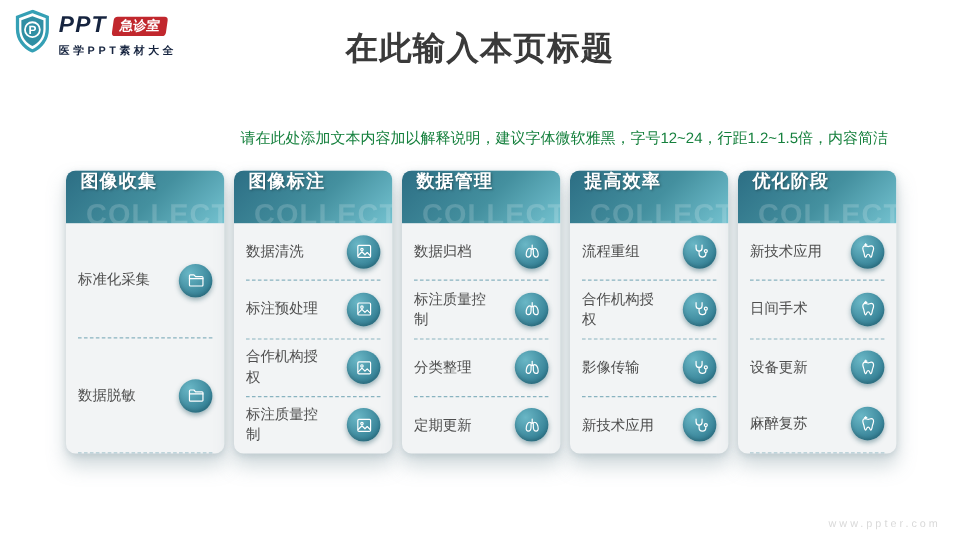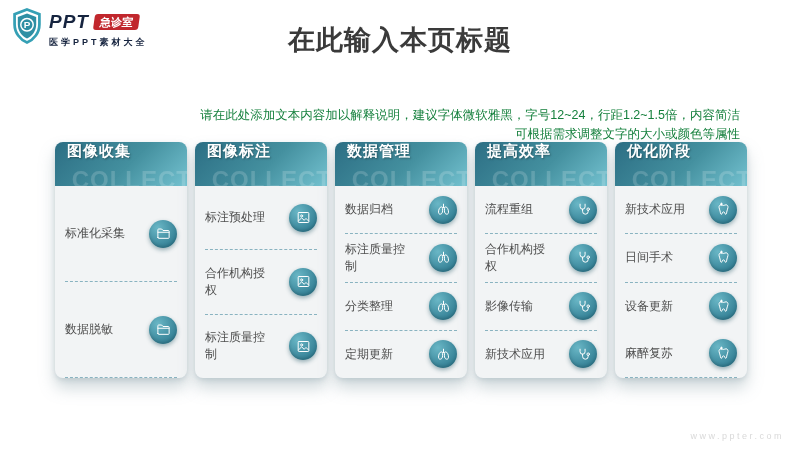--- a/index.html
+++ b/index.html
@@ -91,21 +91,20 @@
       <span class="brand-ppt">PPT</span>
       <span class="brand-badge">急诊室</span>
     </div>
     <span class="tagline">医学PPT素材大全</span>
   </div>
 </div>
 
 <div class="page-title">在此输入本页标题</div>
 <div class="page-subtitle">
   <span>请在此处添加文本内容加以解释说明，建议字体微软雅黑，字号12~24，行距1.2~1.5倍，内容简洁</span><br>
-  <span>可根据需求调整文字的大小或颜色等属性</span>
 </div>
 
 <div class="cards-row">
     <div class="card">
     <div class="card-header">
       <span class="card-title">图像收集</span>
       <span class="card-watermark">COLLECT</span>
     </div>
     <div class="card-items">
         <div class="card-item">
@@ -128,49 +127,59 @@
   </div>
       </div>
   </div>
     <div class="card">
     <div class="card-header">
       <span class="card-title">图像标注</span>
       <span class="card-watermark">COLLECT</span>
     </div>
     <div class="card-items">
         <div class="card-item">
-    <span class="item-label">标注预处理</span>
+    <span class="item-label">数据清洗</span>
     <span class="item-icon">
             <svg viewBox="0 0 24 24">
               <rect x="3.5" y="4" width="17" height="16" rx="1.5" fill="none" stroke="#ffffff" stroke-width="1.6" stroke-linecap="round" stroke-linejoin="round"></rect>
               <circle cx="9" cy="9.5" r="1.6" fill="none" stroke="#ffffff" stroke-width="1.6" stroke-linecap="round" stroke-linejoin="round"></circle>
               <path fill="none" stroke="#ffffff" stroke-width="1.6" stroke-linecap="round" stroke-linejoin="round" d="M4 17.5 9 12.5l4 4 3-3 4 4"></path>
             </svg>
           </span>
   </div>
         <div class="card-item">
-    <span class="item-label">合作机构授权</span>
+    <span class="item-label">标注预处理</span>
     <span class="item-icon">
             <svg viewBox="0 0 24 24">
               <rect x="3.5" y="4" width="17" height="16" rx="1.5" fill="none" stroke="#ffffff" stroke-width="1.6" stroke-linecap="round" stroke-linejoin="round"></rect>
               <circle cx="9" cy="9.5" r="1.6" fill="none" stroke="#ffffff" stroke-width="1.6" stroke-linecap="round" stroke-linejoin="round"></circle>
               <path fill="none" stroke="#ffffff" stroke-width="1.6" stroke-linecap="round" stroke-linejoin="round" d="M4 17.5 9 12.5l4 4 3-3 4 4"></path>
             </svg>
           </span>
   </div>
-        <div class="card-item last">
-    <span class="item-label">标注质量控制</span>
+        <div class="card-item">
+    <span class="item-label">合作机构授权</span>
     <span class="item-icon">
             <svg viewBox="0 0 24 24">
               <rect x="3.5" y="4" width="17" height="16" rx="1.5" fill="none" stroke="#ffffff" stroke-width="1.6" stroke-linecap="round" stroke-linejoin="round"></rect>
               <circle cx="9" cy="9.5" r="1.6" fill="none" stroke="#ffffff" stroke-width="1.6" stroke-linecap="round" stroke-linejoin="round"></circle>
               <path fill="none" stroke="#ffffff" stroke-width="1.6" stroke-linecap="round" stroke-linejoin="round" d="M4 17.5 9 12.5l4 4 3-3 4 4"></path>
             </svg>
           </span>
   </div>
+        <div class="card-item last">
+    <span class="item-label">标注质量控制</span>
+    <span class="item-icon">
+            <svg viewBox="0 0 24 24">
+              <rect x="3.5" y="4" width="17" height="16" rx="1.5" fill="none" stroke="#ffffff" stroke-width="1.6" stroke-linecap="round" stroke-linejoin="round"></rect>
+              <circle cx="9" cy="9.5" r="1.6" fill="none" stroke="#ffffff" stroke-width="1.6" stroke-linecap="round" stroke-linejoin="round"></circle>
+              <path fill="none" stroke="#ffffff" stroke-width="1.6" stroke-linecap="round" stroke-linejoin="round" d="M4 17.5 9 12.5l4 4 3-3 4 4"></path>
+            </svg>
+          </span>
+  </div>
       </div>
   </div>
     <div class="card">
     <div class="card-header">
       <span class="card-title">数据管理</span>
       <span class="card-watermark">COLLECT</span>
     </div>
     <div class="card-items">
         <div class="card-item">
     <span class="item-label">数据归档</span>

